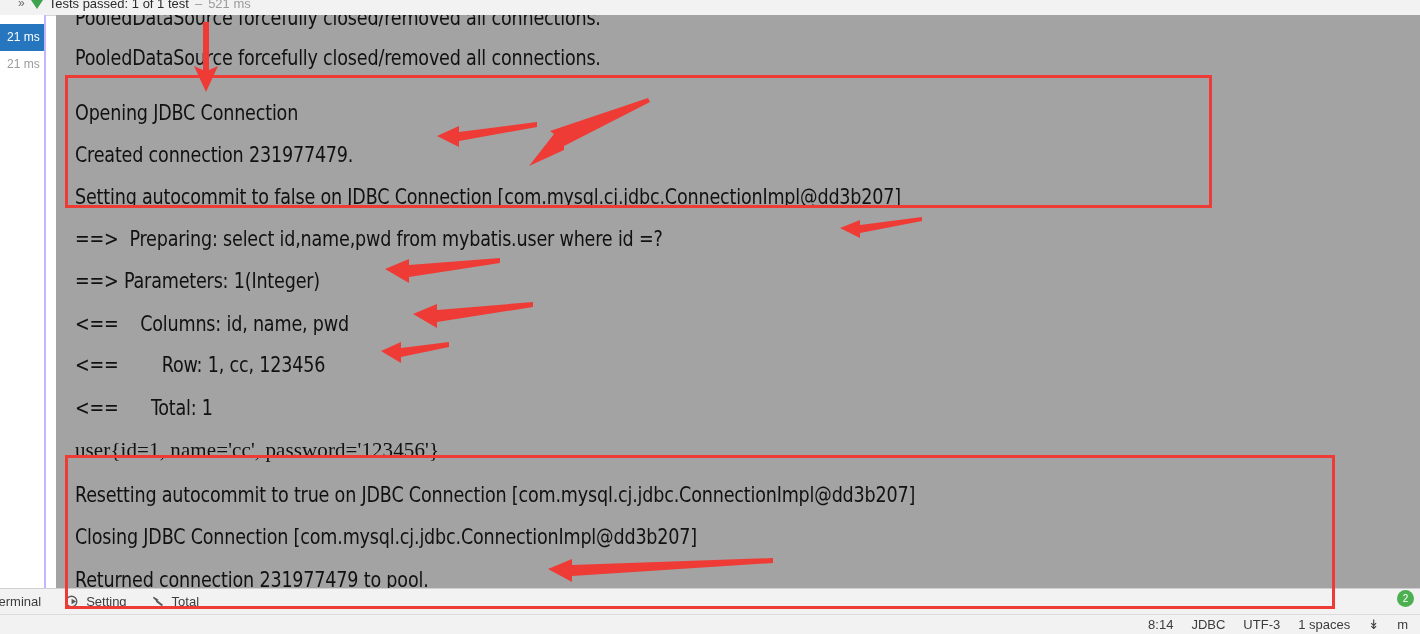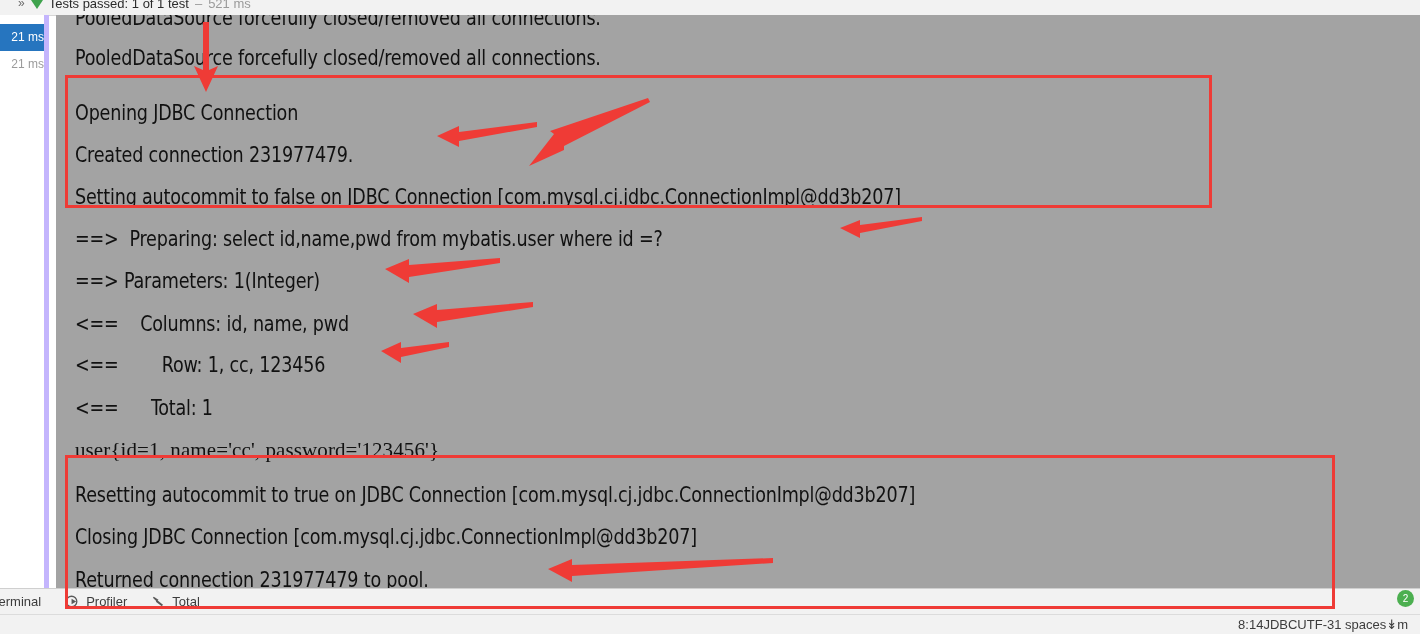--- a/index.html
+++ b/index.html
@@ -52,24 +52,23 @@
   .tests-passed-txt { color: #2b2b2b; }
   .tests-dim { color: #9a9a9a; }
 
   
   .gutter {
     position: absolute;
     left: 0; top: 15px;
     width: 44px;
     height: 573px;
     background: #ffffff;
-    border-right: 5px solid #c4b5fd;
+    border-right: 2px solid #c4b5fd;
     font-size: 12px;
     z-index: 4;
-    text-align: right;
   }
   .gutter-row {
     height: 27px;
     line-height: 27px;
     padding-left: 7px;
     box-sizing: border-box;
     white-space: nowrap;
   }
   .gutter-row.sel {
     background: #2675bf;
@@ -159,20 +158,21 @@
   .statusbar {
     position: absolute;
     left: 0; top: 614px;
     width: 1420px;
     height: 20px;
     background: #f2f2f2;
     border-top: 1px solid #dcdcdc;
     display: flex;
     align-items: center;
     justify-content: flex-end;
+    gap: 18px;
     padding-right: 12px;
     box-sizing: border-box;
     font-size: 13px;
     color: #3c3c3c;
   }
   .sb-item { white-space: nowrap; }
 
   .green-badge {
     position: absolute;
     right: 6px;
@@ -264,21 +264,21 @@
 
 <div class="toolbar">
   <div class="tb-item">
     <span>Terminal</span>
   </div>
   <div class="tb-item">
     <svg width="15" height="15" viewBox="0 0 16 16">
       <circle cx="7" cy="8" r="5.6" fill="none" stroke="#5a5a5a" stroke-width="1.4"></circle>
       <polygon points="7,5 12,8 7,11" fill="#5a5a5a"></polygon>
     </svg>
-    <span>Profiler</span>
+    <span>Setting</span>
   </div>
   <div class="tb-item">
     <svg width="15" height="15" viewBox="0 0 16 16">
       <path d="M3 3 L8 6 L6 8 L2 4 Z" fill="#5a5a5a"></path>
       <rect x="6.5" y="6.5" width="8" height="2.1" fill="#5a5a5a" transform="rotate(38 6.5 6.5)"></rect>
     </svg>
     <span>Total</span>
   </div>
 </div>
 

